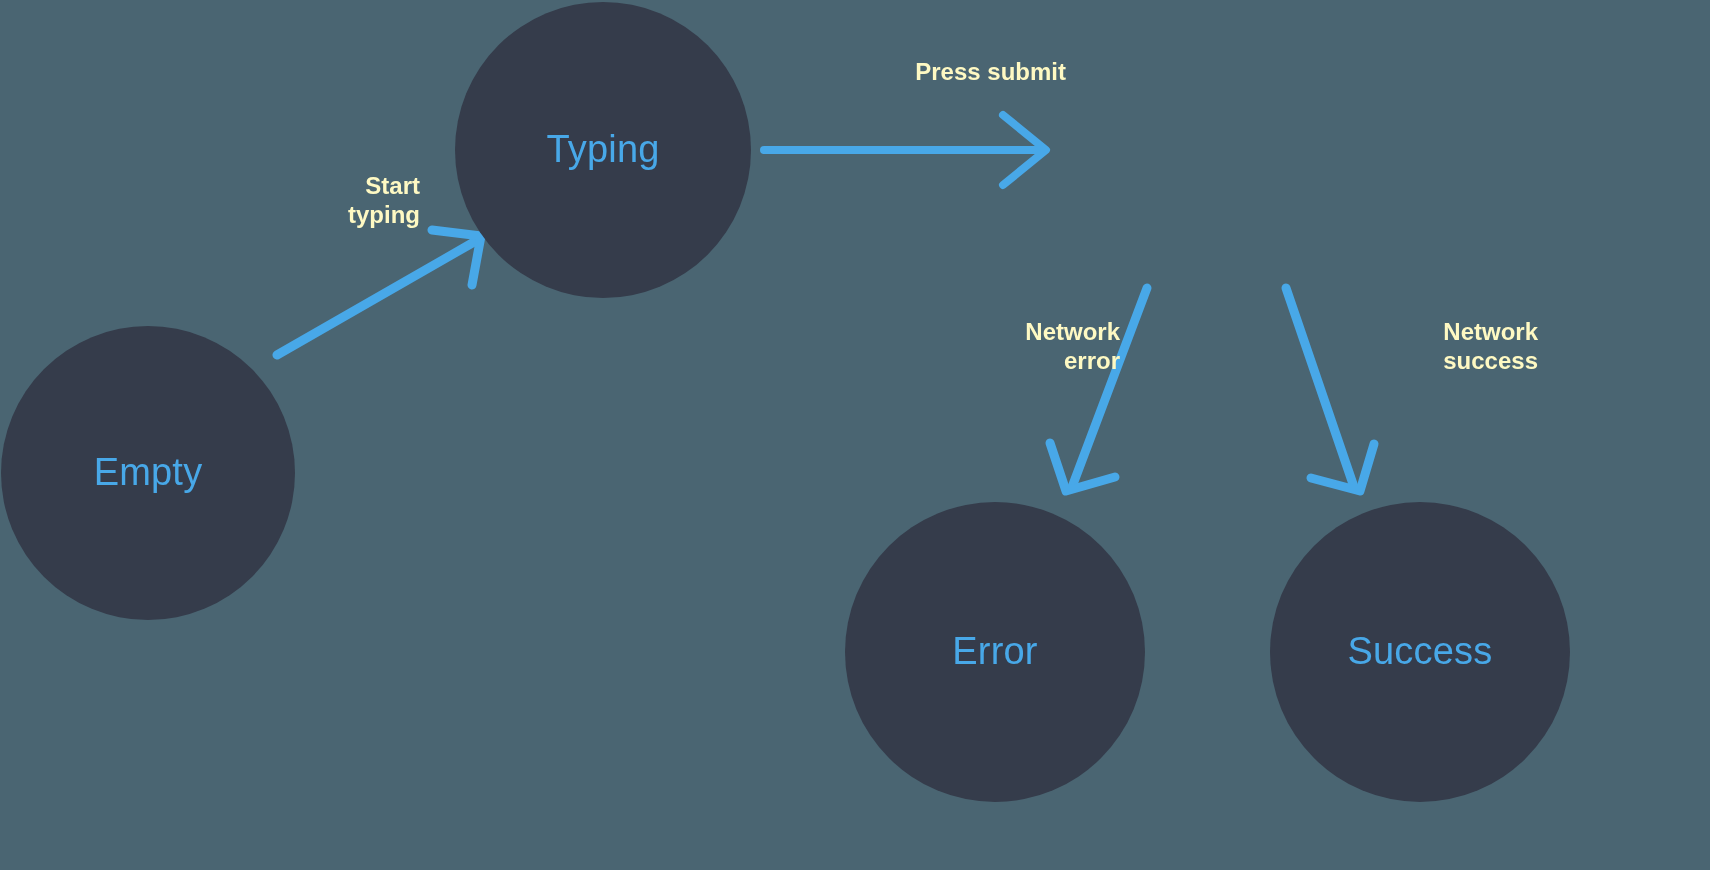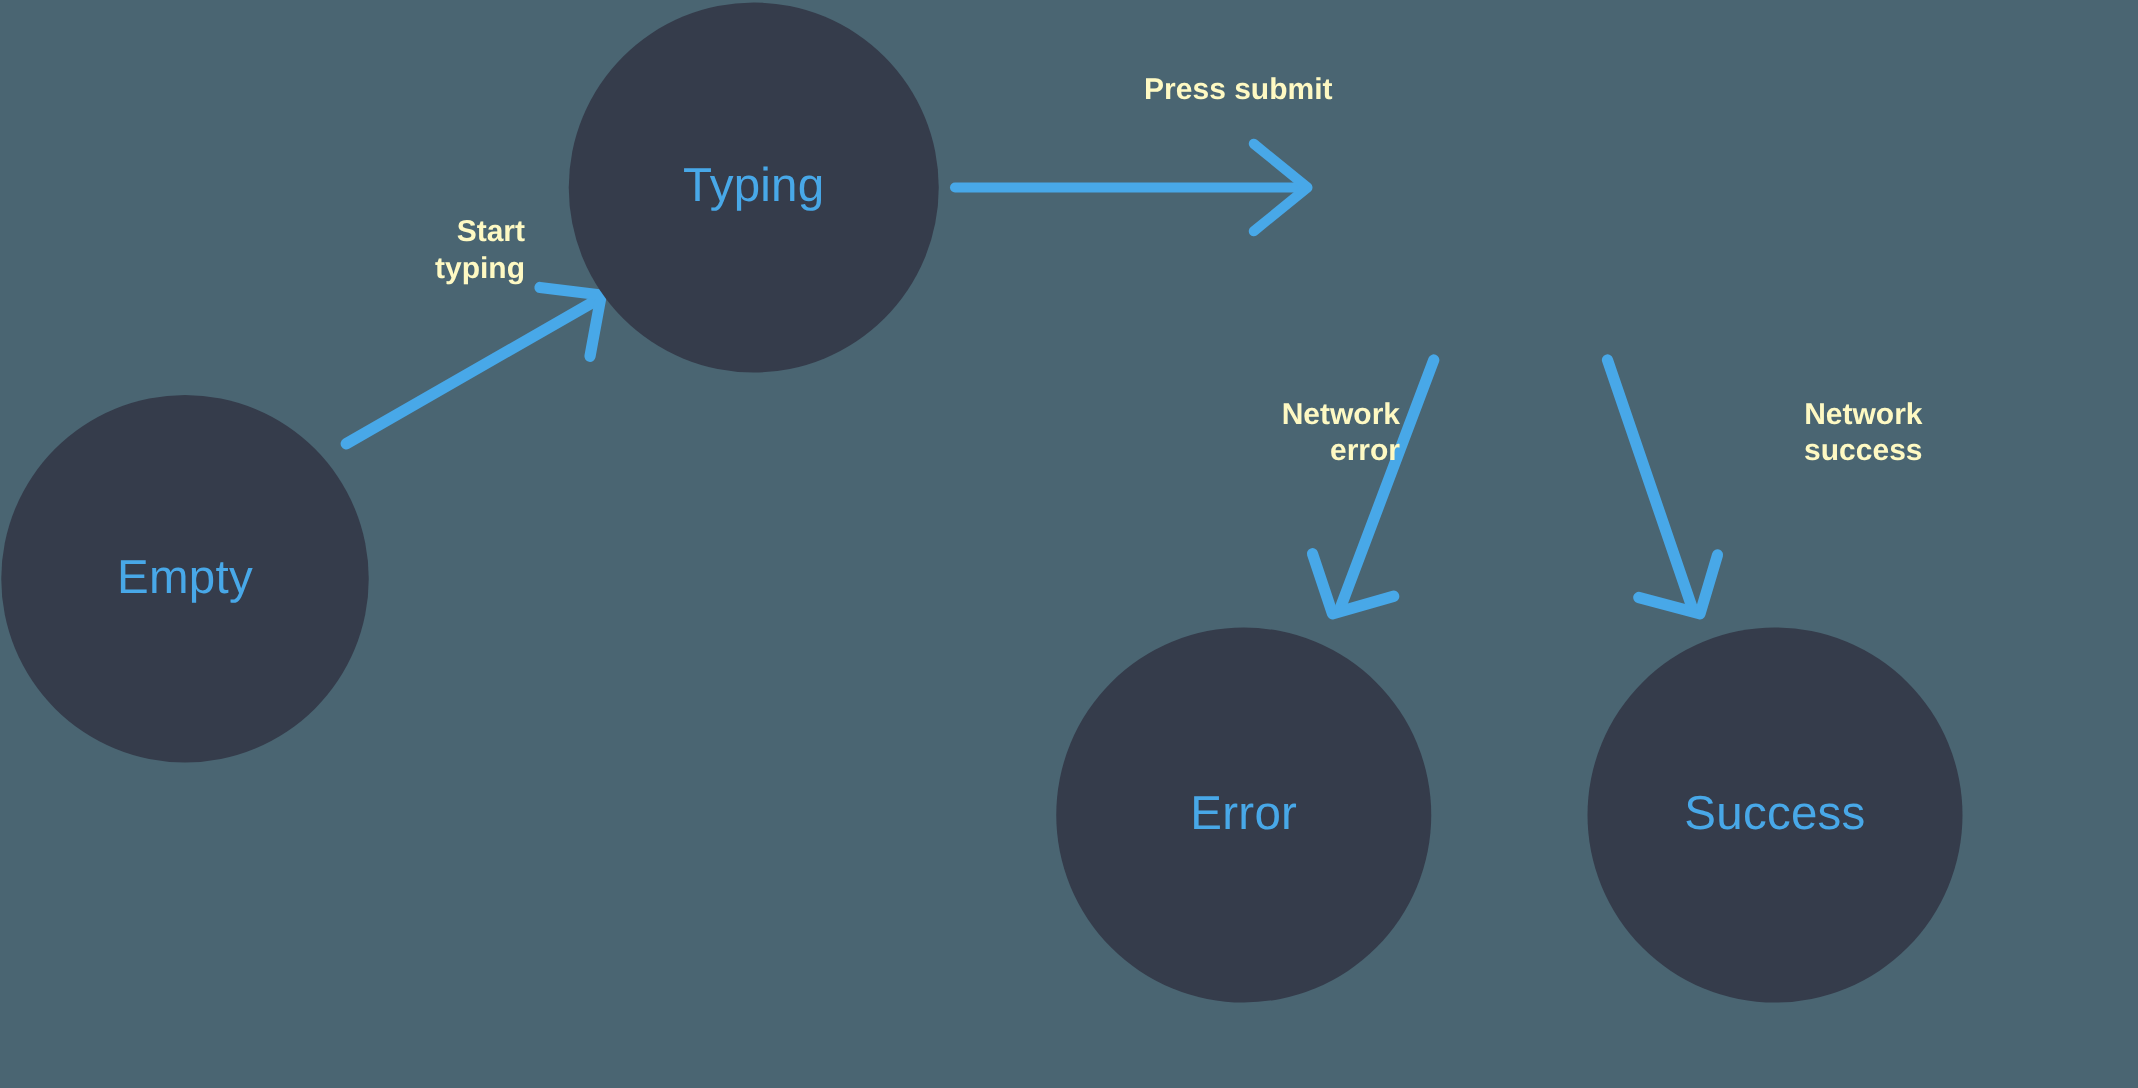--- a/index.html
+++ b/index.html
@@ -76,21 +76,21 @@
       <line x1="1147" y1="288" x2="1072" y2="487" stroke="#48a8e8" stroke-width="9" stroke-linecap="round"></line>
       <polyline points="1050,443 1066,491 1115,477" fill="none" stroke="#48a8e8" stroke-width="9" stroke-linecap="round" stroke-linejoin="round"></polyline>
     </g>
 
     <g>
       <line x1="1286" y1="288" x2="1354" y2="487" stroke="#48a8e8" stroke-width="9" stroke-linecap="round"></line>
       <polyline points="1311,478 1360,491 1374,444" fill="none" stroke="#48a8e8" stroke-width="9" stroke-linecap="round" stroke-linejoin="round"></polyline>
     </g>
   </svg>
 
-  <div class="state-node" id="node-empty" style="left:1px;top:316px;width:294px;height:294px;">
+  <div class="state-node" id="node-empty" style="left:1px;top:326px;width:294px;height:294px;">
     <span class="state-label">Empty</span>
   </div>
 
   <div class="state-node" id="node-typing" style="left:455px;top:2px;width:296px;height:296px;">
     <span class="state-label">Typing</span>
   </div>
 
 
   <div class="state-node" id="node-error" style="left:845px;top:502px;width:300px;height:300px;">
     <span class="state-label">Error</span>

